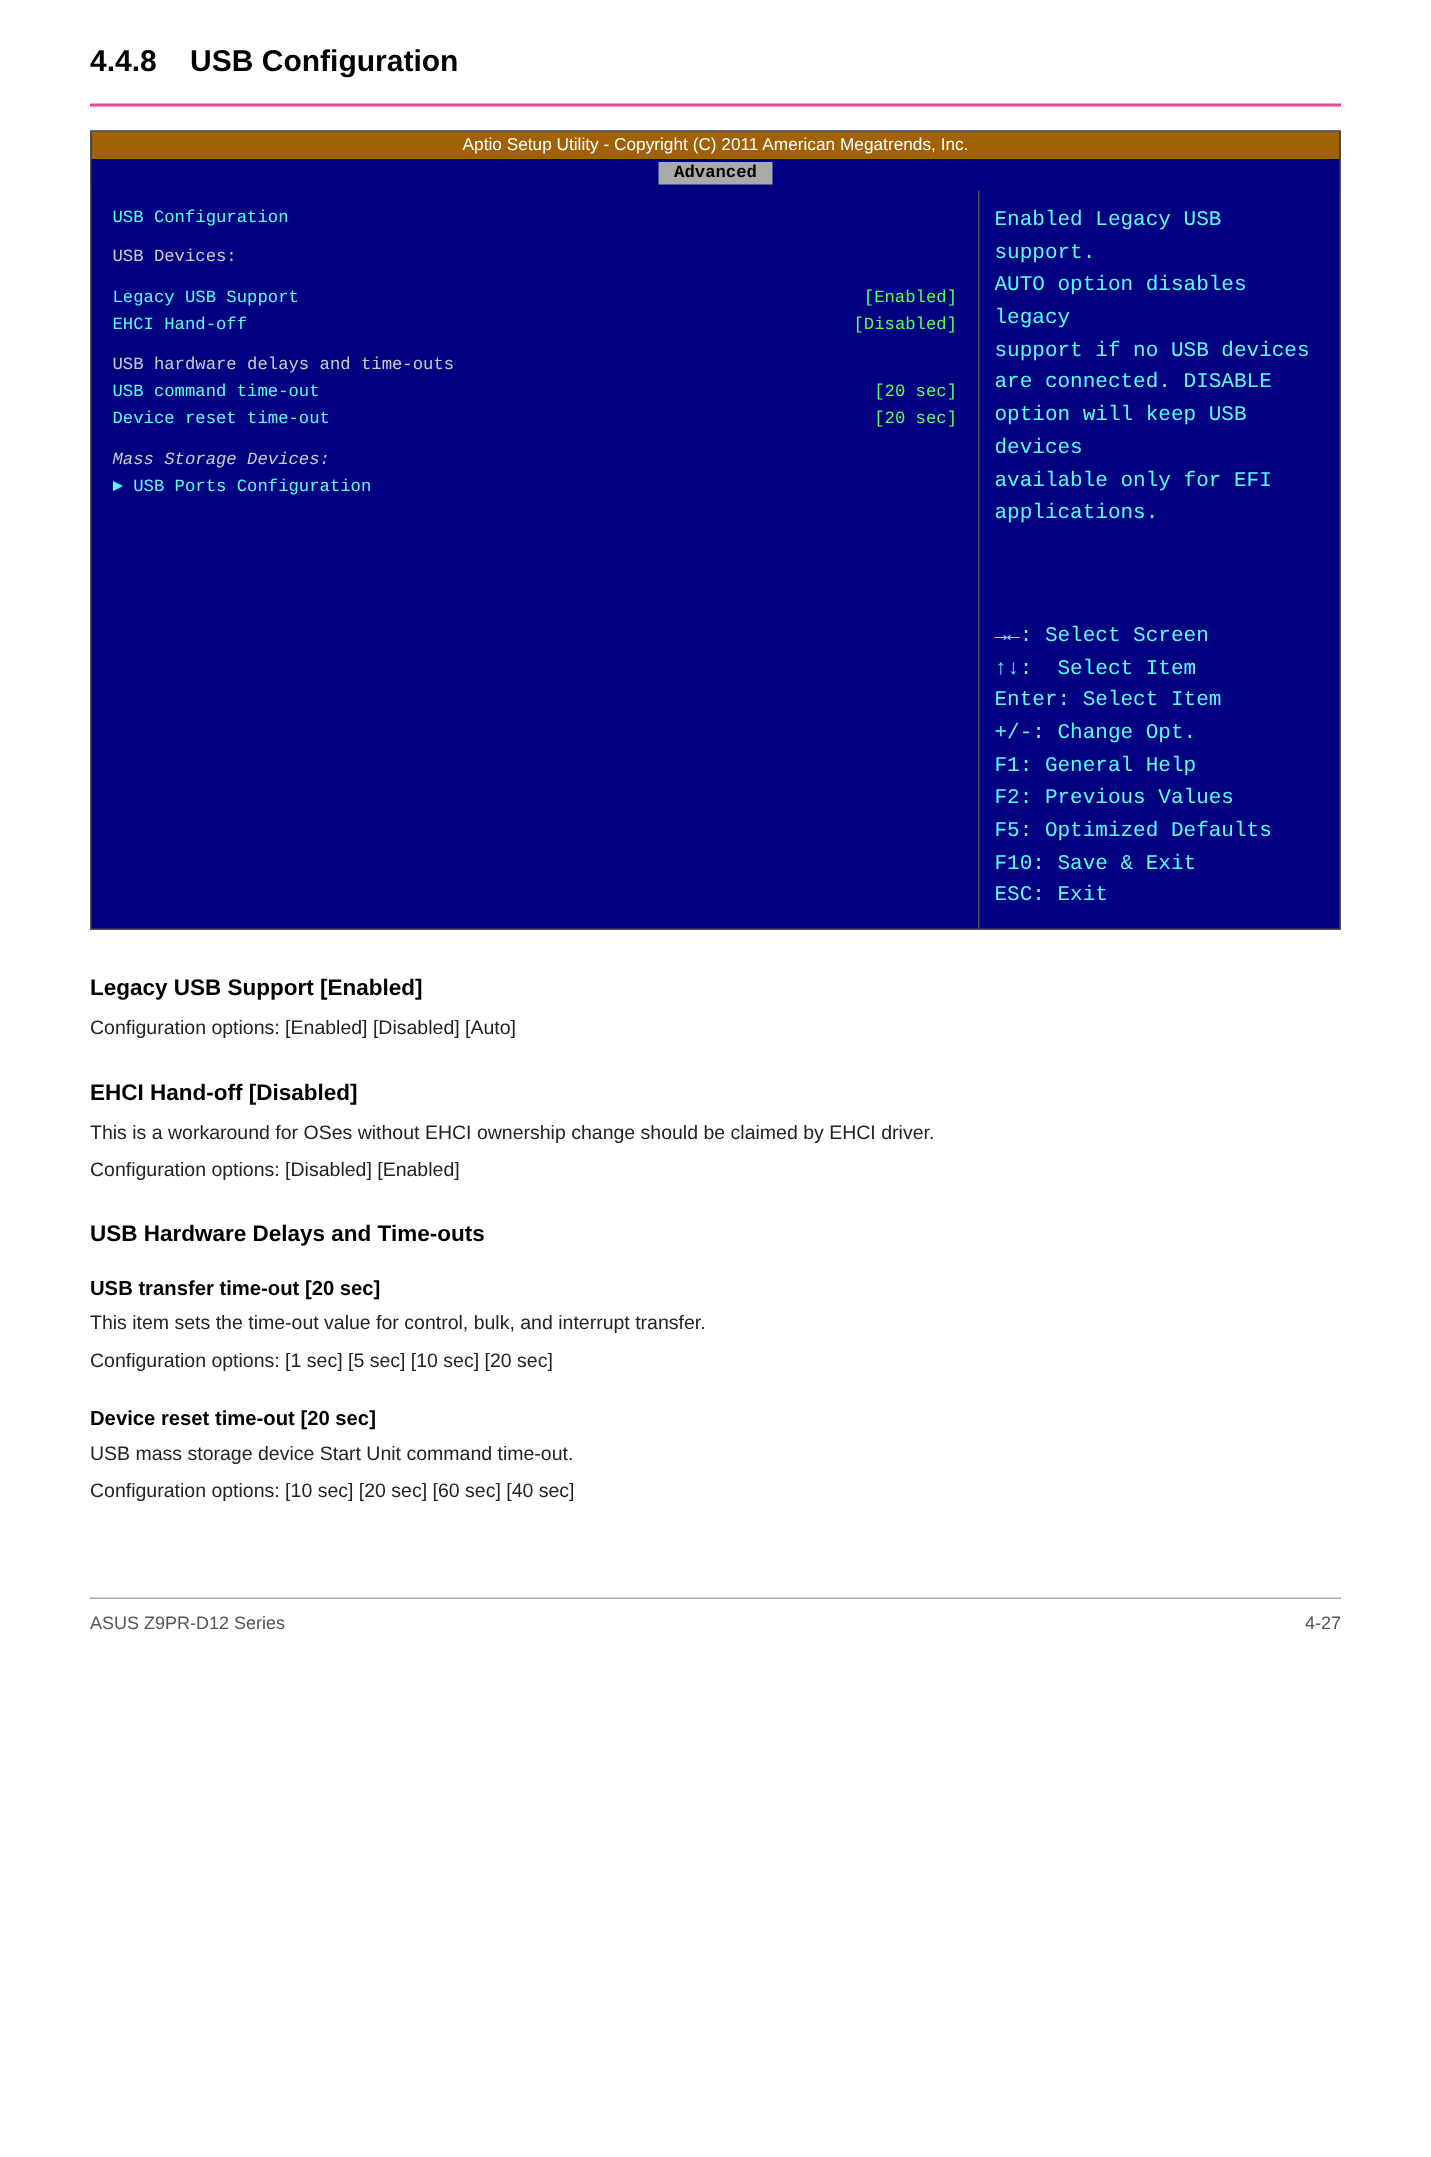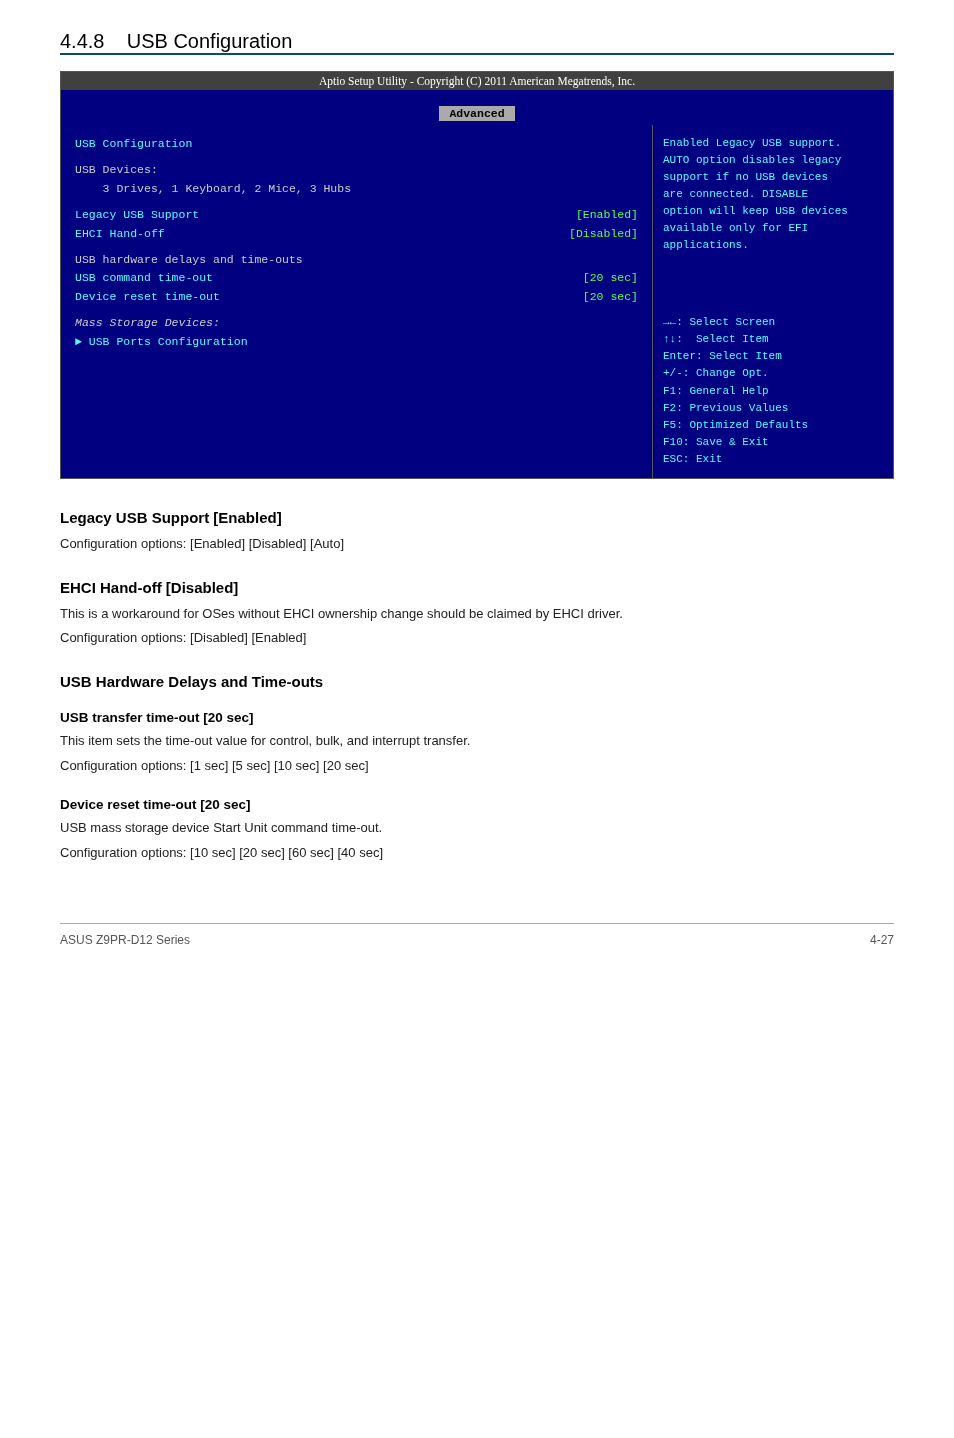--- a/index.html
+++ b/index.html
@@ -8,51 +8,50 @@
       font-size: 13px;
       background: #fff;
       color: #000;
       width: 954px;
       min-height: 1438px;
       padding: 30px 60px 60px 60px;
     }
 
     .section-title {
       font-size: 20px;
-      font-weight: normal;
+      font-weight: bold;
       margin-bottom: 16px;
-      border-bottom: 2px solid #0c4a6e;
-      padding-bottom: 0;
+      border-bottom: 2px solid #ec4899;
+      padding-bottom: 16px;
     }
 
     .bios-screen {
       border: 1px solid #555;
       font-family: 'Courier New', Courier, monospace;
       font-size: 11.5px;
       background: #000080;
       color: #ccc;
       width: 100%;
       margin-bottom: 30px;
       overflow: hidden;
     }
 
     .bios-header {
-      background: #404040;
+      background: #a16207;
       color: #fff;
       text-align: center;
       padding: 3px 6px;
-      font-family: Liberation Serif, serif;
+      font-family: Liberation Sans, sans-serif;
       font-size: 11.5px;
     }
 
     .bios-tab-row {
       background: #000080;
       text-align: center;
       padding: 2px 0 4px 0;
-      margin-top: 14px;
     }
 
     .bios-tab {
       display: inline-block;
       background: #aaaaaa;
       color: #000;
       padding: 1px 10px;
       font-family: 'Courier New', Courier, monospace;
       font-size: 11.5px;
       font-weight: bold;
@@ -65,21 +64,21 @@
 
     .bios-left {
       flex: 1;
       padding: 10px 14px;
       border-right: 1px solid #555;
     }
 
     .bios-right {
       width: 240px;
       padding: 10px 10px;
-      font-size: 11px;
+      font-size: 14px;
       line-height: 1.5;
     }
 
     .bios-footer {
       background: #4040a0;
       color: #fff;
       text-align: center;
       padding: 3px 6px;
       font-family: 'Courier New', Courier, monospace;
       font-size: 11.5px;
@@ -153,21 +152,20 @@
   <div class="bios-header">Aptio Setup Utility - Copyright (C) 2011 American Megatrends, Inc.</div>
   <div class="bios-tab-row">
     <span class="bios-tab">Advanced</span>
   </div>
   <div class="bios-body">
     <div class="bios-left">
 
       <div class="bios-line" style="color:#55ffff;">USB Configuration</div>
       <div class="bios-separator"></div>
       <div class="bios-line" style="color:#ccc;">USB Devices:</div>
-      <div class="bios-line" style="color:#ccc;">&nbsp;&nbsp;&nbsp;&nbsp;3 Drives, 1 Keyboard, 2 Mice, 3 Hubs</div>
       <div class="bios-separator"></div>
       <div class="bios-line bios-item-row">
         <span style="color:#55ffff;">Legacy USB Support</span><span style="color:#55ff55;">[Enabled]</span>
       </div>
       <div class="bios-line bios-item-row">
         <span style="color:#55ffff;">EHCI Hand-off</span><span style="color:#55ff55;">[Disabled]</span>
       </div>
       <div class="bios-separator"></div>
       <div class="bios-line" style="color:#ccc;">USB hardware delays and time-outs</div>
       <div class="bios-line bios-item-row">

